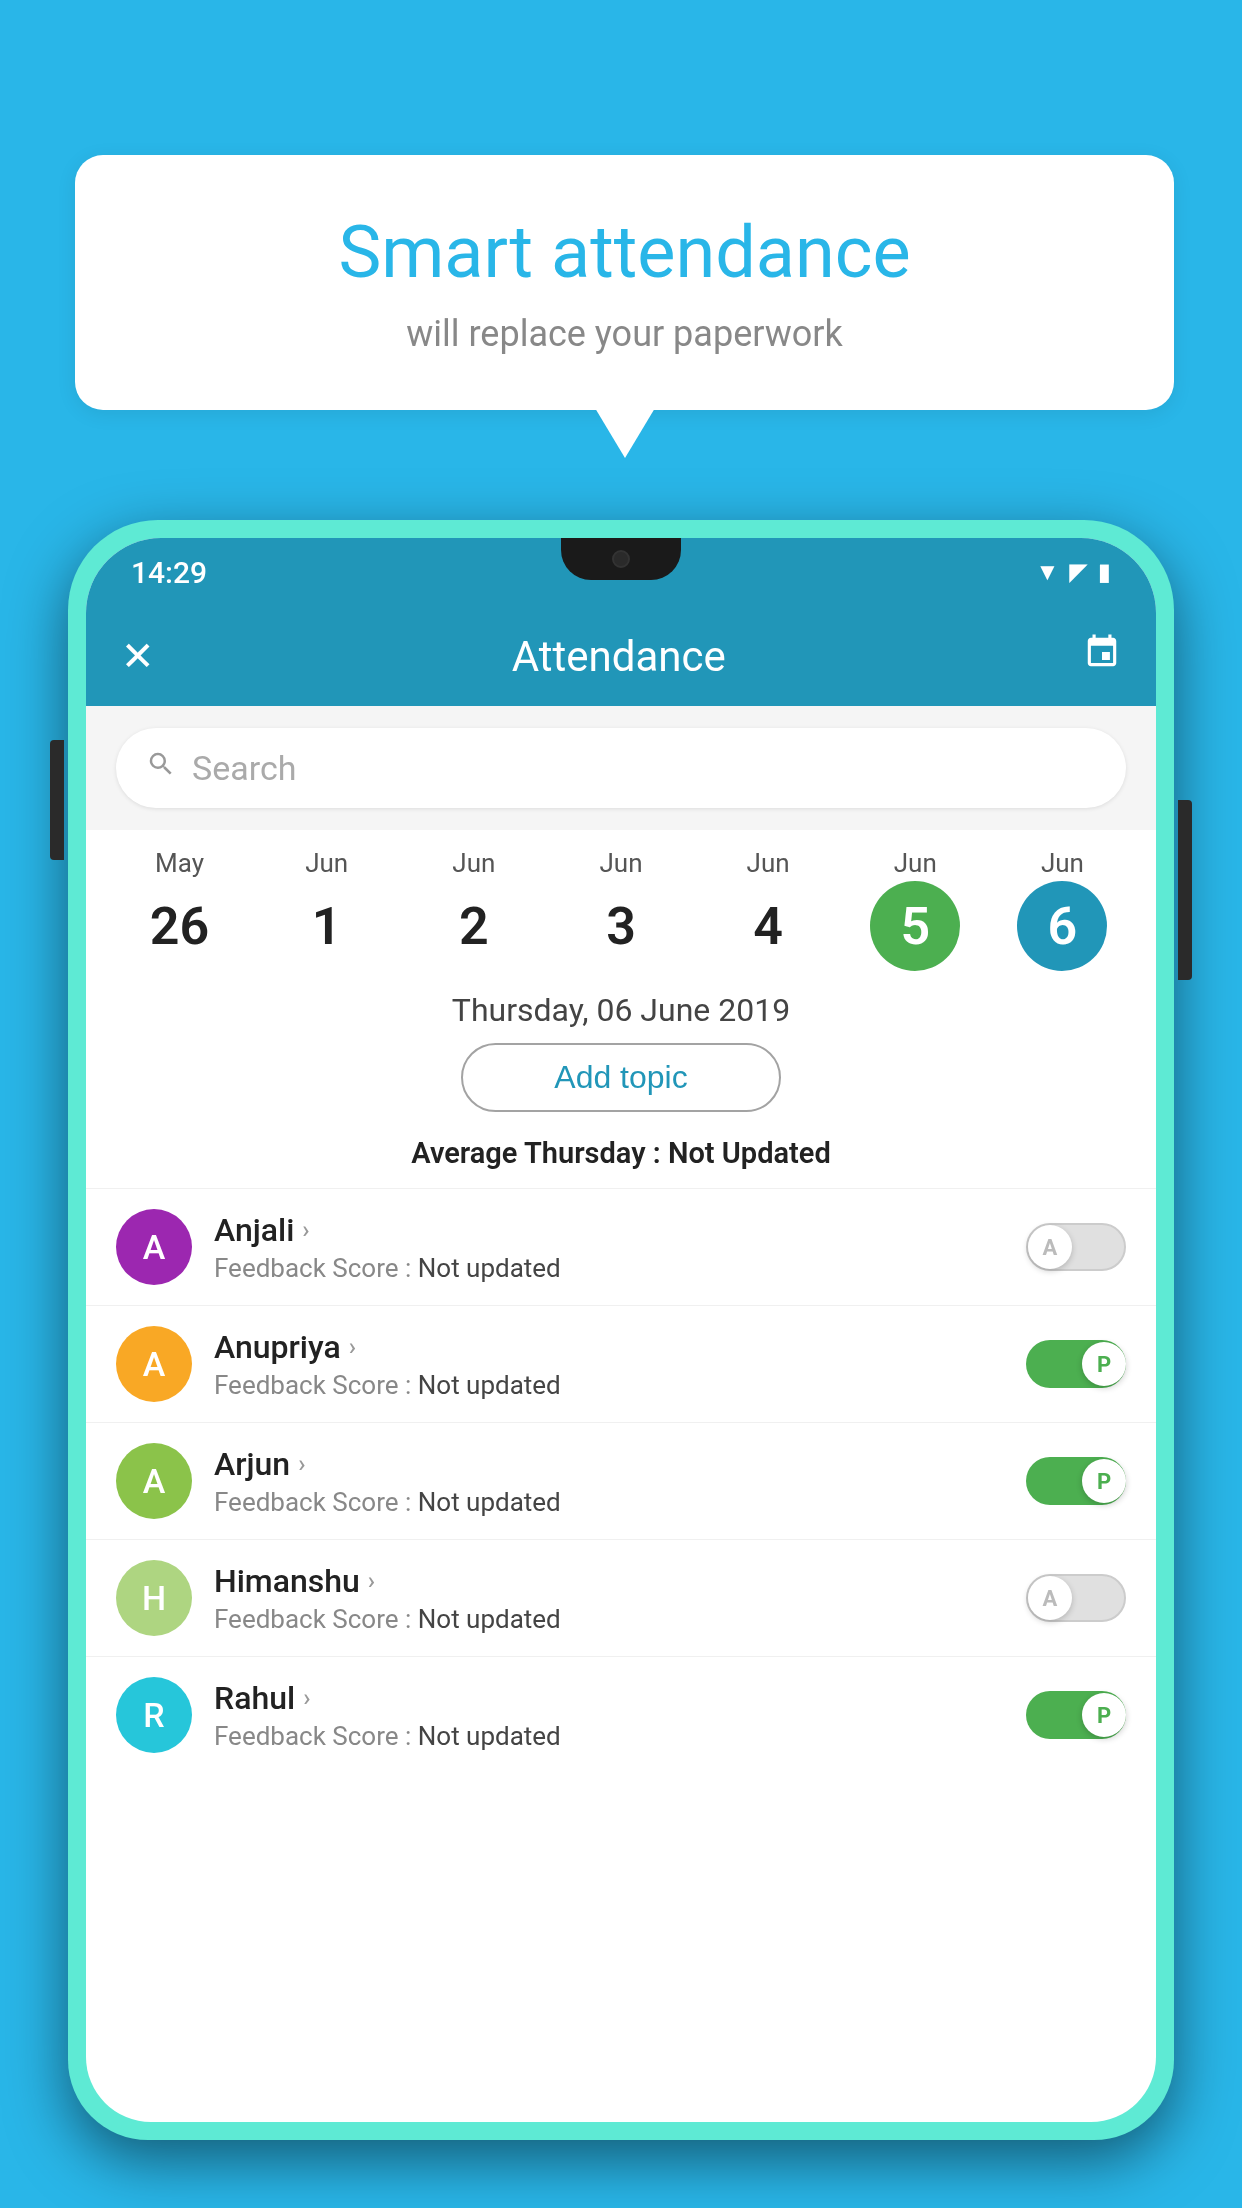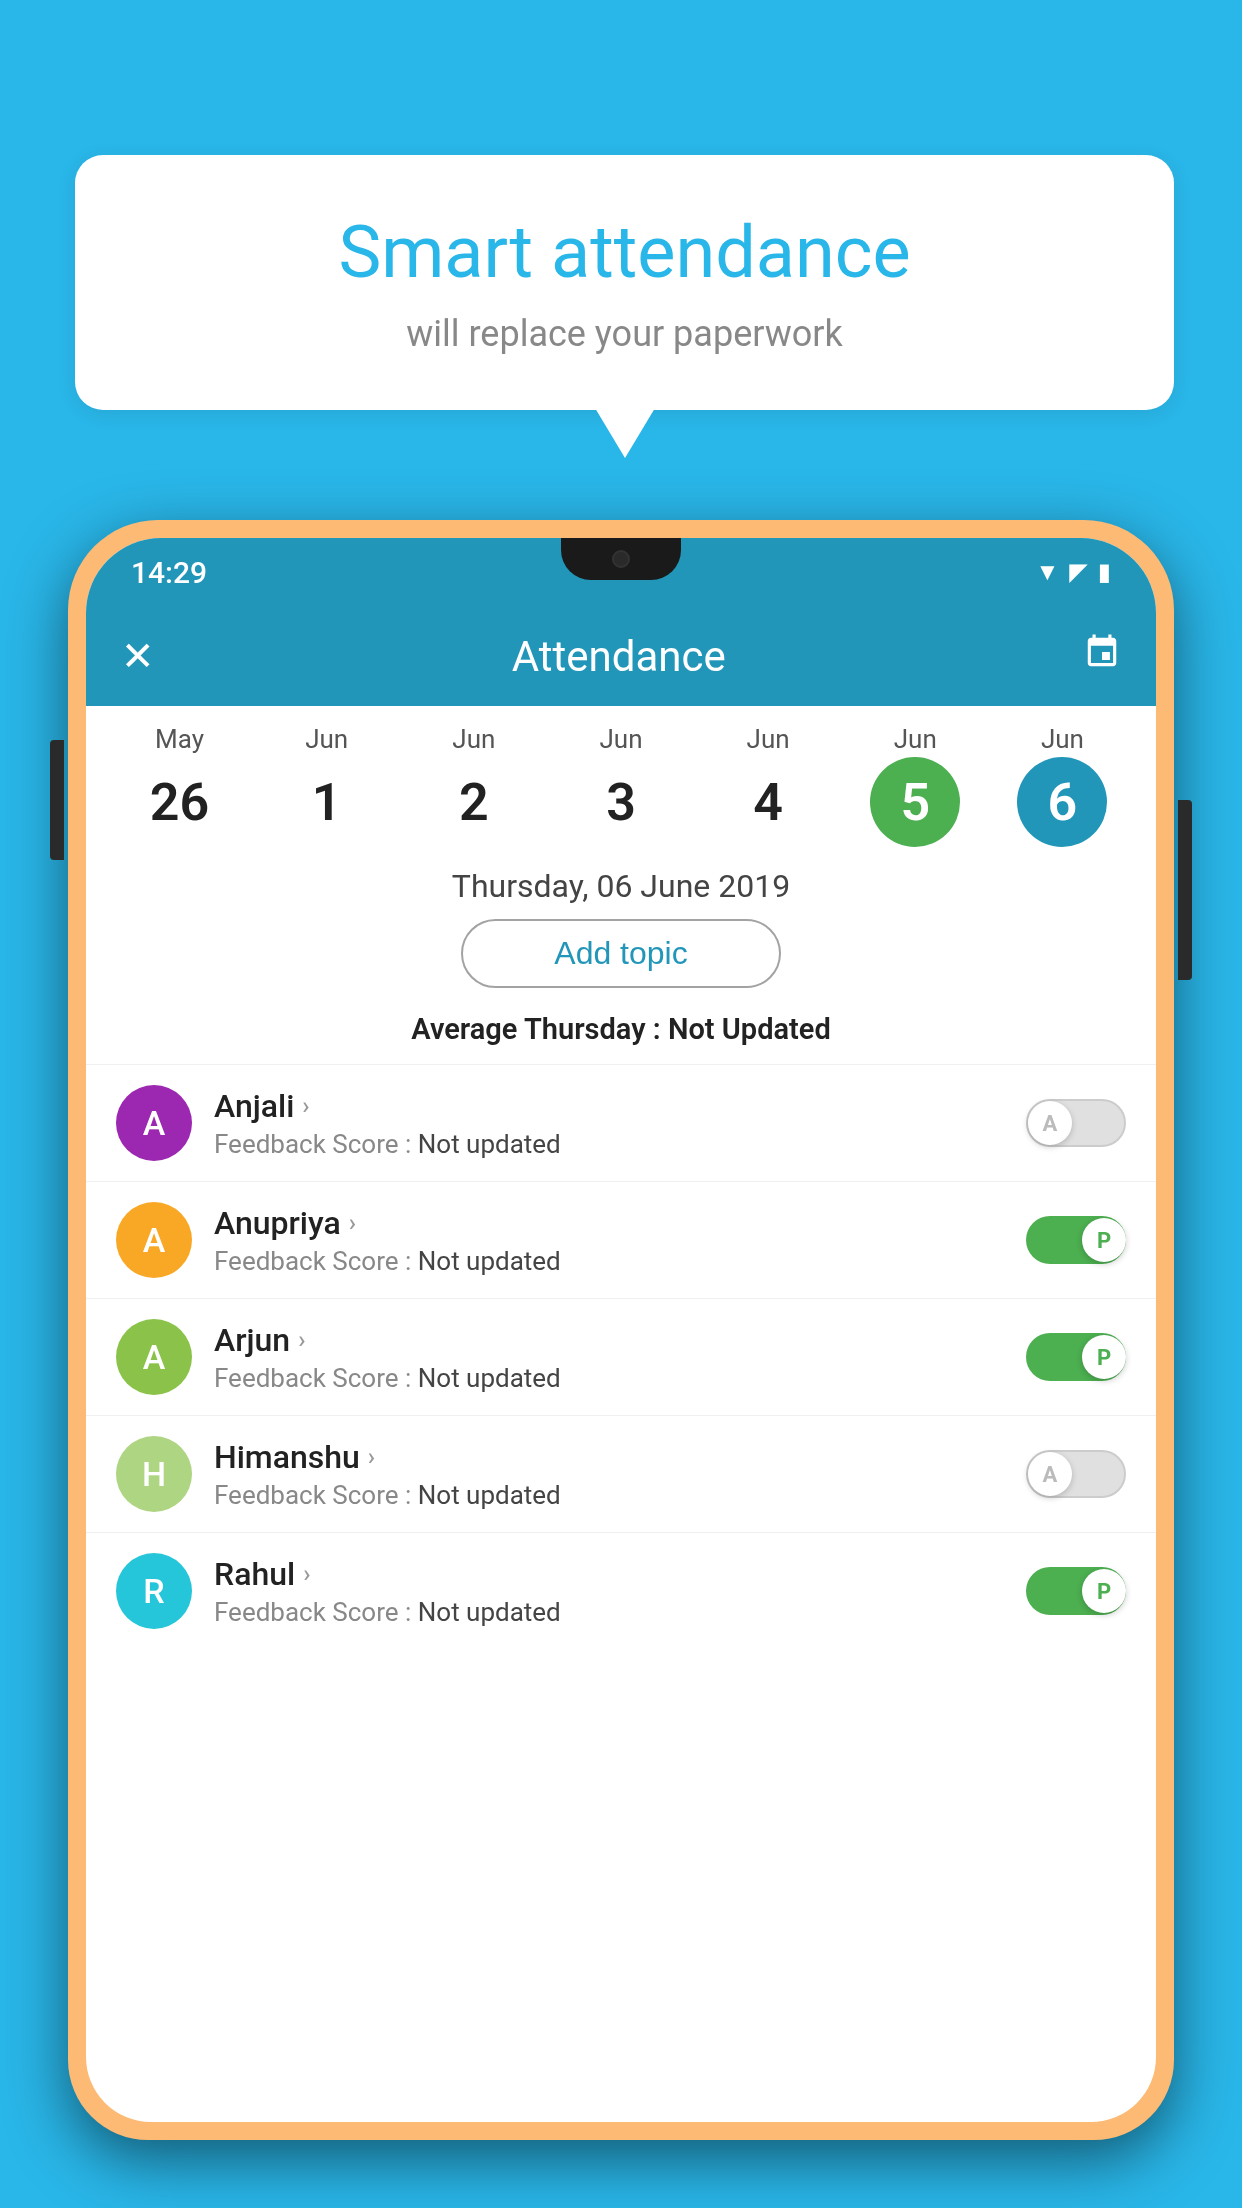--- a/index.html
+++ b/index.html
@@ -54,21 +54,21 @@
 
     
     .phone-container {
       position: absolute;
       top: 520px;
       left: 68px;
       right: 68px;
       bottom: 0;
     }
     .phone-outer {
-      background: #fdba74;
+      background: #5eead4;
       border-radius: 90px 90px 80px 80px;
       padding: 16px;
       width: 100%;
       height: 1620px;
       position: relative;
       box-shadow: 0 20px 60px rgba(0,0,0,0.5);
     }
     
     .phone-outer::before {
       content: '';
@@ -400,20 +400,30 @@
         <span class="header-title">Attendance</span>
         <span class="header-calendar">
           <svg width="38" height="38" viewBox="0 0 24 24" fill="white">
             <path d="M17 12h-5v5h5v-5zM16 1v2H8V1H6v2H5c-1.11 0-1.99.9-1.99 2L3 19c0 1.1.89 2 2 2h14c1.1 0 2-.9 2-2V5c0-1.1-.9-2-2-2h-1V1h-2zm3 18H5V8h14v11z"></path>
           </svg>
         </span>
       </div>
 
       <div class="content-area">
 
+        <div class="search-container">
+          <div class="search-bar">
+            <span class="search-icon-wrap">
+              <svg width="30" height="30" viewBox="0 0 24 24" fill="#999">
+                <path d="M15.5 14h-.79l-.28-.27A6.471 6.471 0 0 0 16 9.5 6.5 6.5 0 1 0 9.5 16c1.61 0 3.09-.59 4.23-1.57l.27.28v.79l5 4.99L20.49 19l-4.99-5zm-6 0C7.01 14 5 11.99 5 9.5S7.01 5 9.5 5 14 7.01 14 9.5 11.99 14 9.5 14z"></path>
+              </svg>
+            </span>
+            <span class="search-input-text">Search</span>
+          </div>
+        </div>
 
         <div class="date-row" id="date-row">
             <div class="date-cell">
               <div class="date-month">May</div>
               <div class="date-number">26</div>
             </div>
             <div class="date-cell">
               <div class="date-month">Jun</div>
               <div class="date-number">1</div>
             </div>

